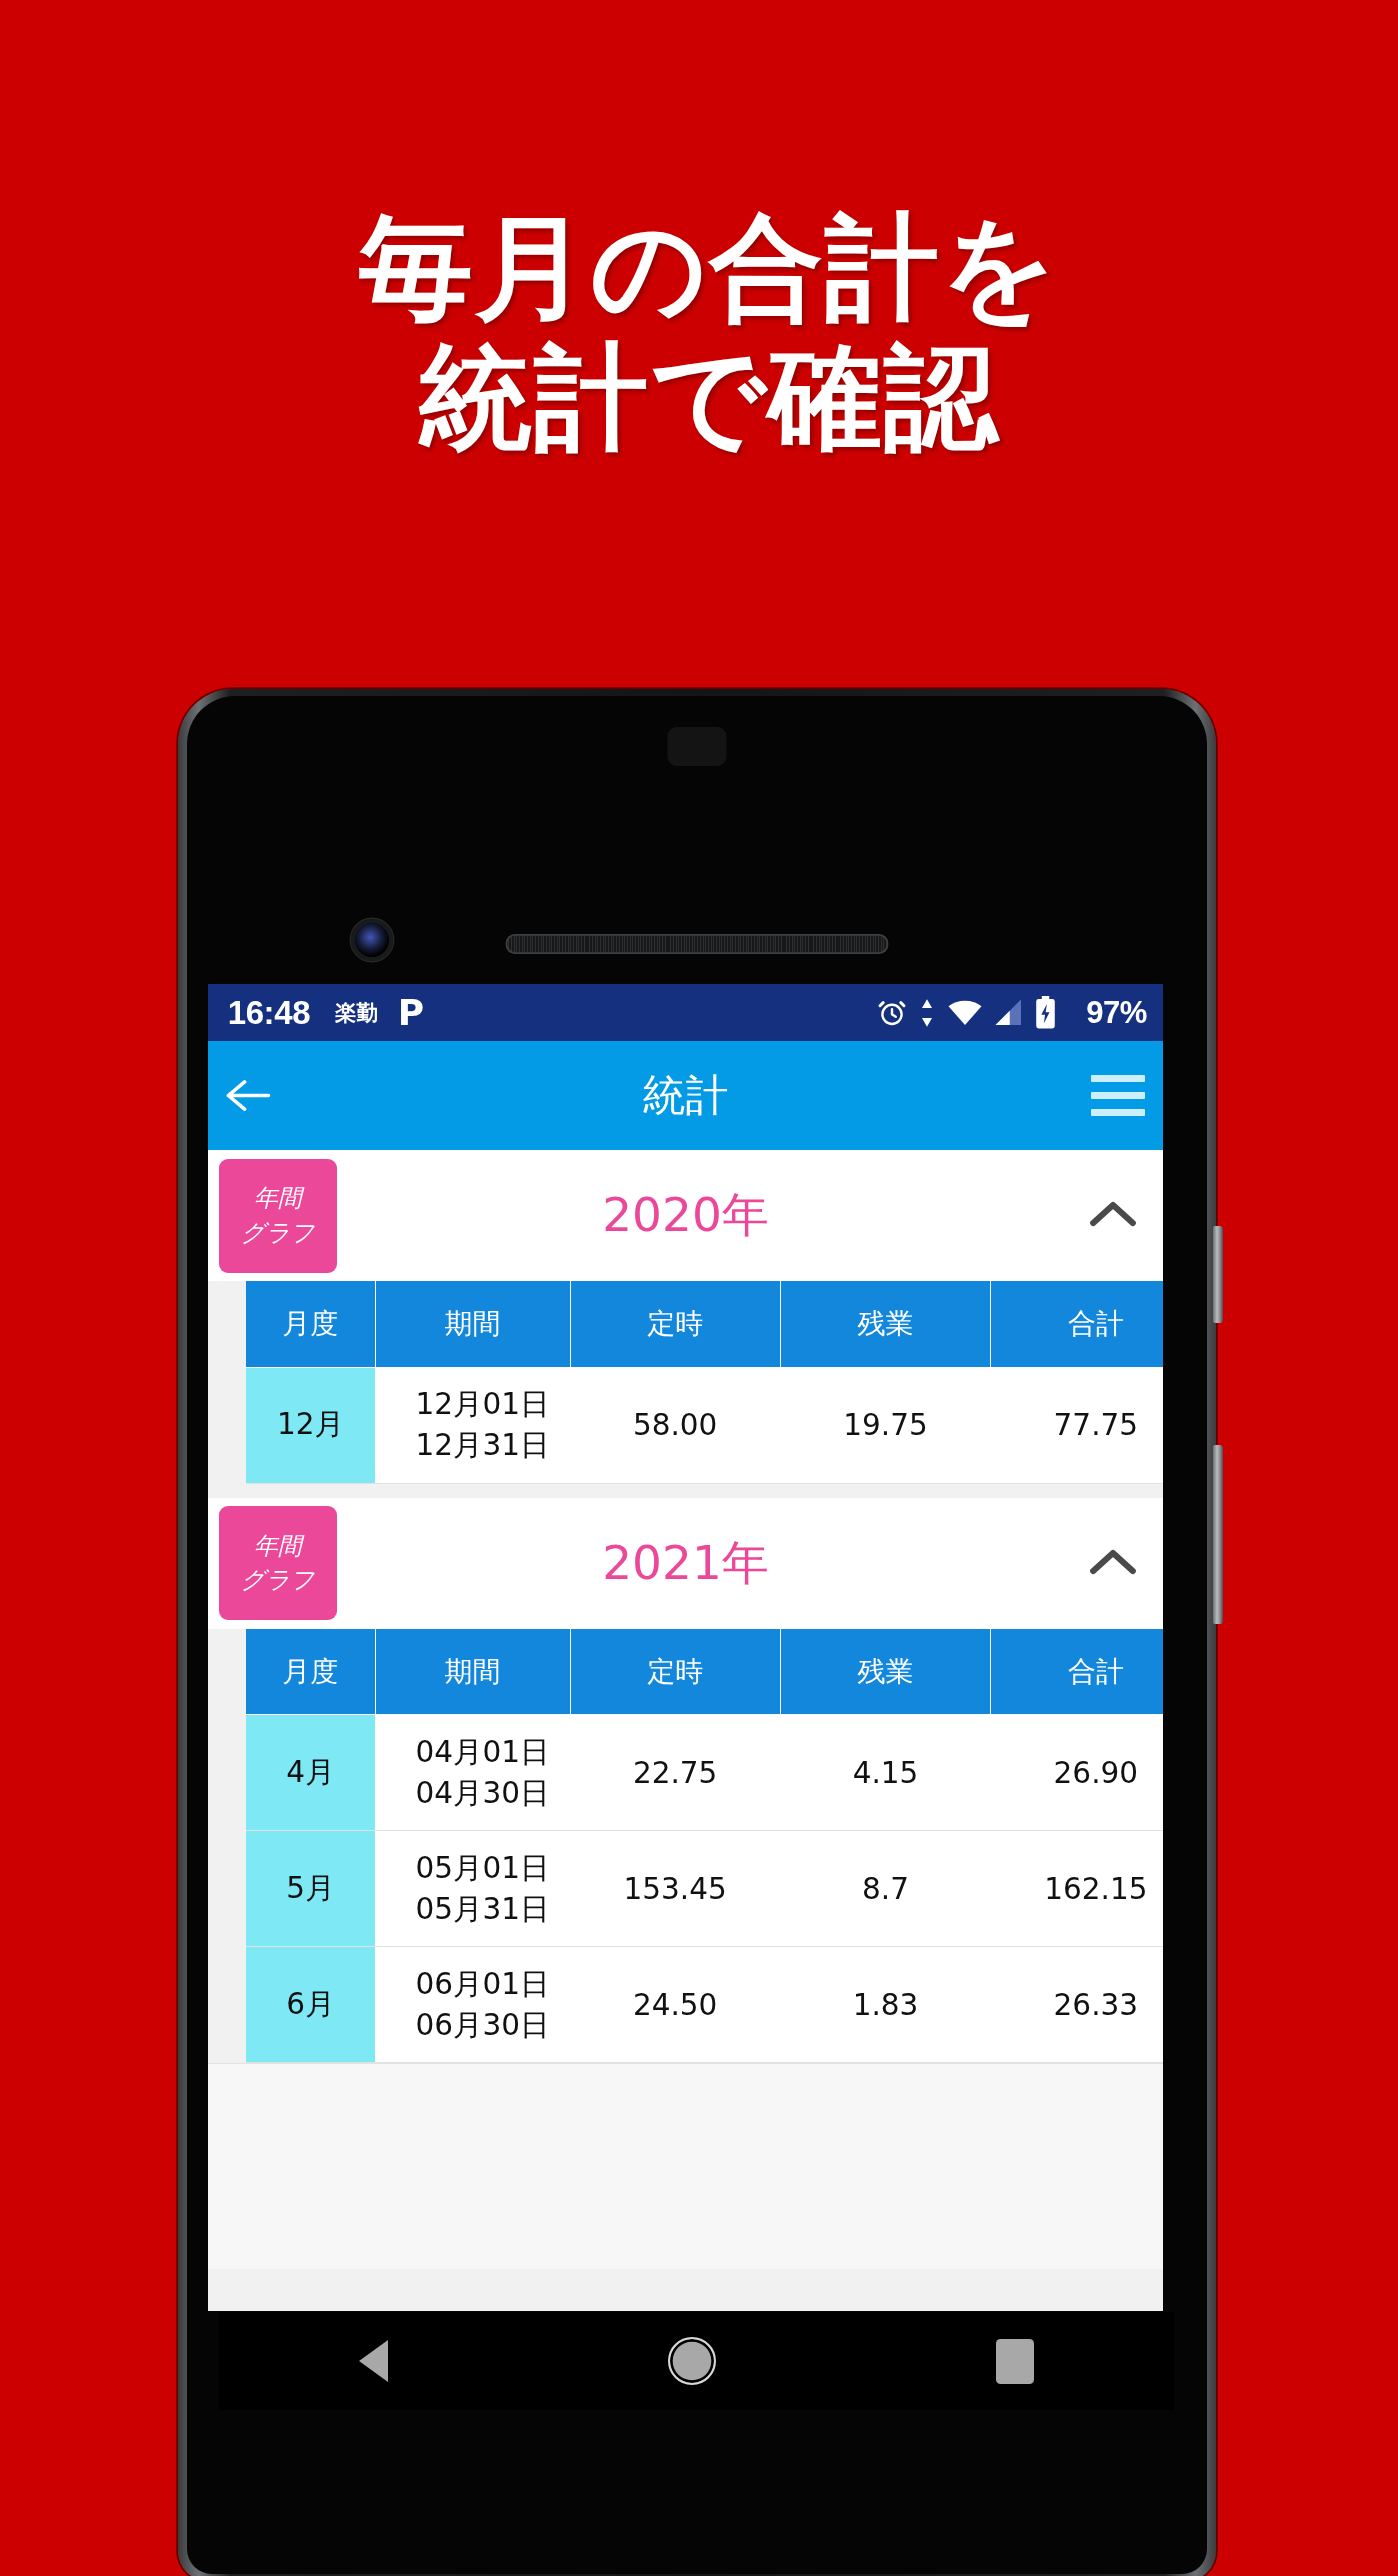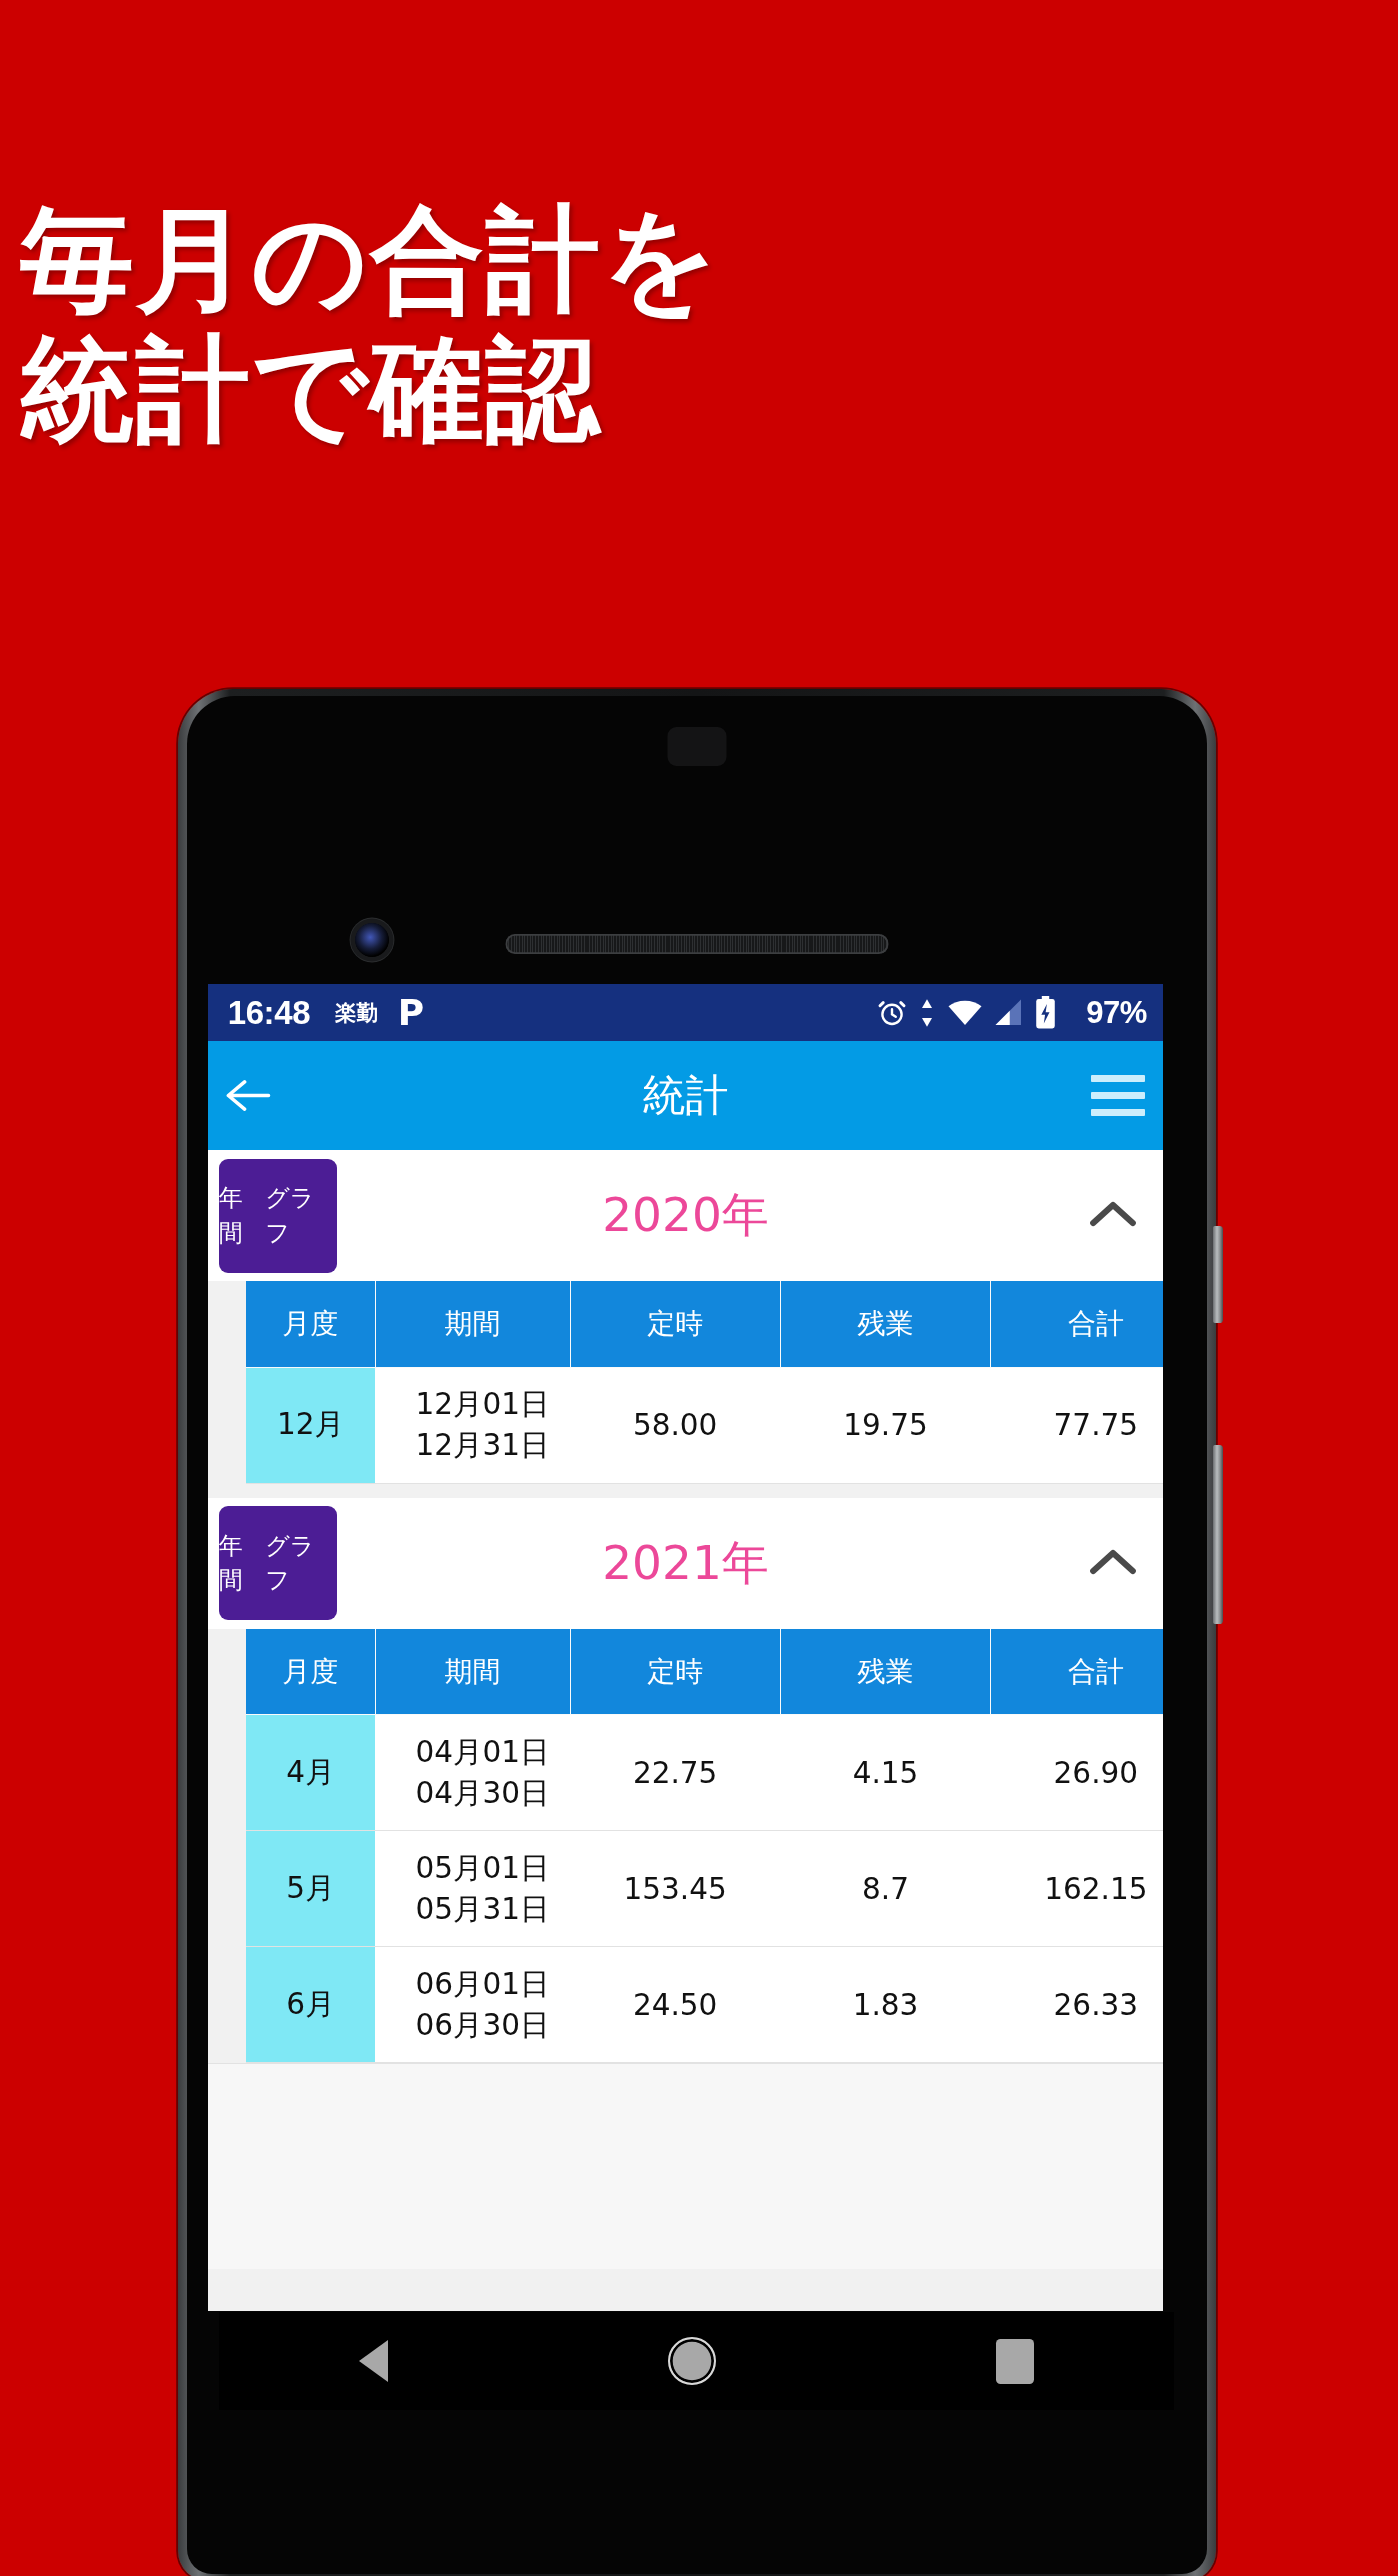--- a/index.html
+++ b/index.html
@@ -8,22 +8,23 @@
     background:#cc0000;
     font-family:"Liberation Sans","DejaVu Sans",sans-serif;
     overflow:hidden;
     position:relative;
   }
 
   
   .headline {
     position:absolute;
     top:204px; left:0; right:0;
+    text-align:center;
     color:#ffffff;
-    font-family:Liberation Mono, monospace;
+    font-family:Liberation Serif, serif;
     font-weight:bold;
     font-size:114px;
     line-height:1.14;
     letter-spacing:1.8px;
     text-shadow:2.7px 2.7px 4.5px rgba(0,0,0,0.28);
     margin-left:20px;
   }
   .headline .l2 { display:block; }
 
   
@@ -132,28 +133,29 @@
   
   .year-header {
     background:#ffffff;
     height:131px;
     display:flex; align-items:center;
     position:relative;
     padding:0 23px 0 10.7px;
   }
   .graph-btn {
     width:118px; height:114px;
-    background:#4c1d95;
+    background:#ec4899;
     border-radius:9px;
     color:#ffffff;
-    display:flex; 
+    display:flex; flex-direction:column;
     align-items:center; justify-content:center;
     font-family:"DejaVu Sans",sans-serif;
     font-size:24px; line-height:1.45;
     flex:0 0 auto;
+    font-style:italic;
   }
   .year-label {
     position:absolute; left:0; right:0; text-align:center;
     font-size:47px; color:#ec4899;
     font-family:"DejaVu Sans",sans-serif;
     pointer-events:none;
   }
   .chevron { margin-left:auto; z-index:2; }
 
   

